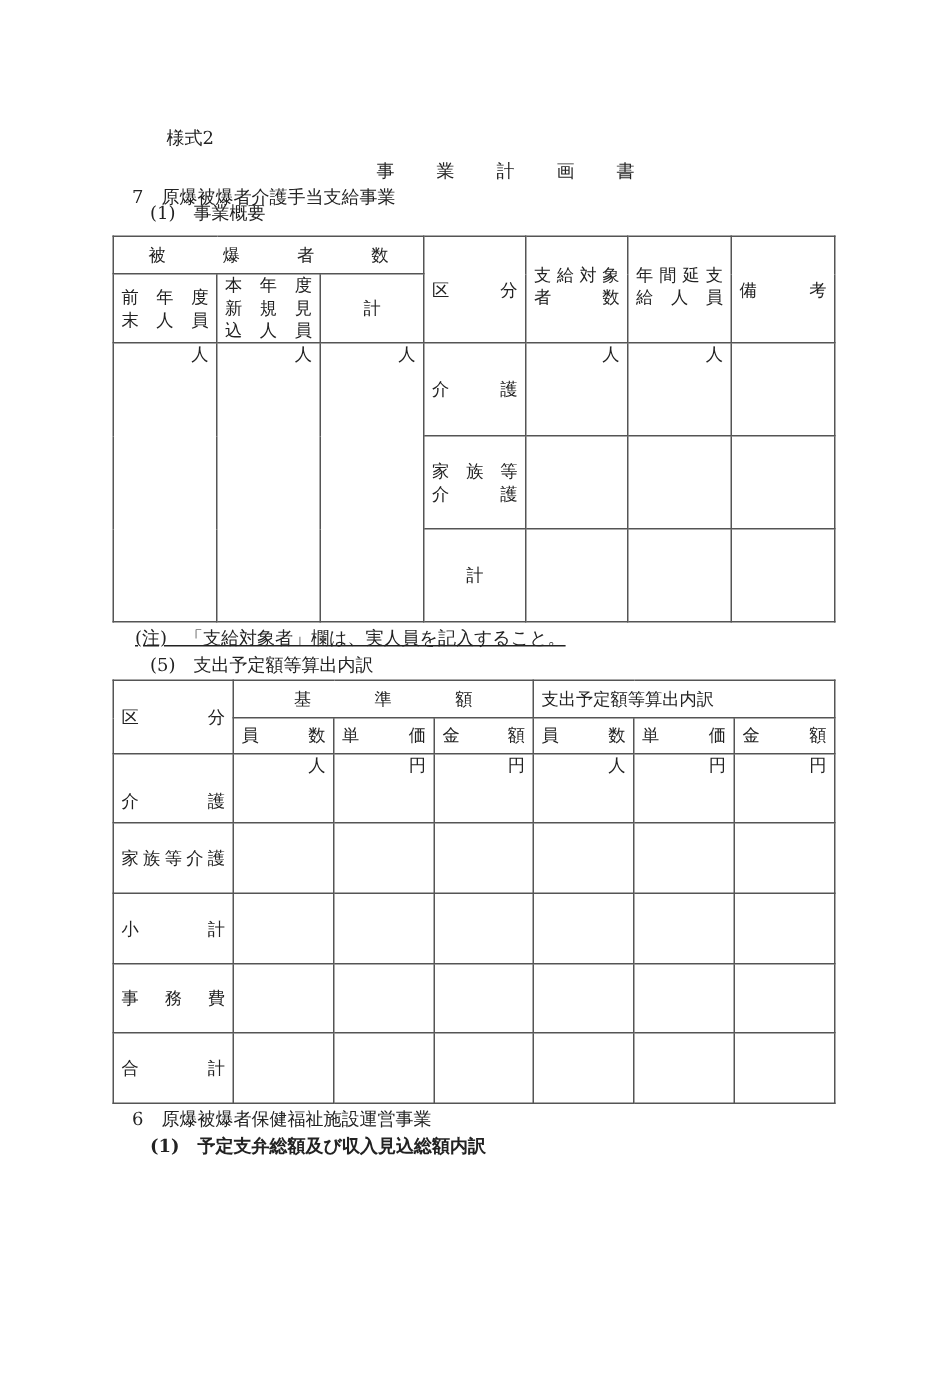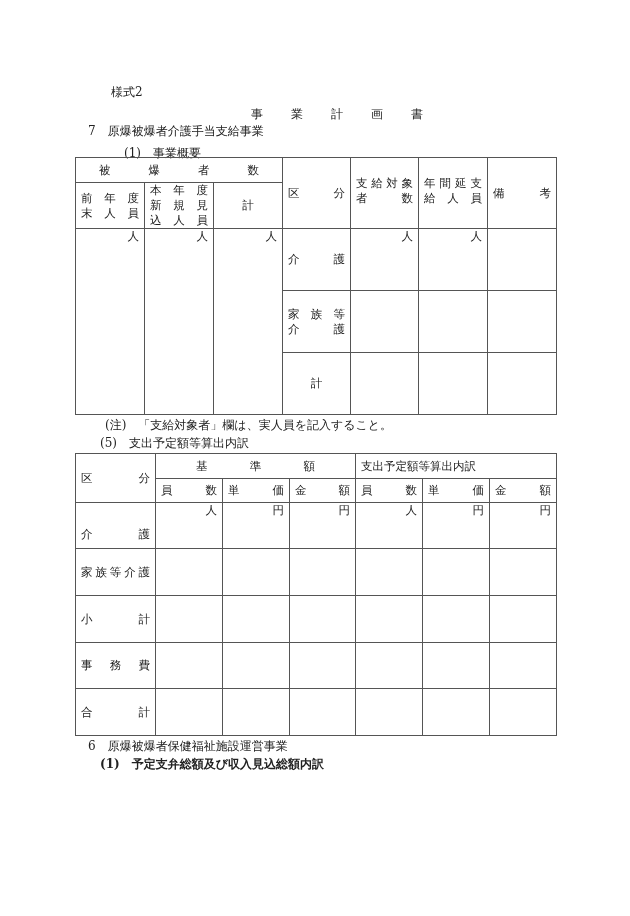--- a/index.html
+++ b/index.html
@@ -17,21 +17,21 @@
   .ctr { text-align:center; }
 </style>
 </head>
 <body>
 
 <div class="abs" style="left:76px;top:85px;margin-left:35px;">様式2</div>
 <div class="abs title" style="left:238px;top:107px;margin-left:13px;">
   <span>事</span><span>業</span><span>計</span><span>画</span><span>書</span>
 </div>
 <div class="abs" style="left:88px;top:124px;">7　原爆被爆者介護手当支給事業</div>
-<div class="abs" style="left:100px;top:146px;margin-left:24px;">(1)　事業概要</div>
+<div class="abs" style="left:100px;top:135px;">(1)　事業概要</div>
 
 <table style="left:75px;top:157px;width:481px;">
   <colgroup>
       <col style="width:69px">
       <col style="width:69px">
       <col style="width:69px">
       <col style="width:68px">
       <col style="width:68px">
       <col style="width:69px">
       <col style="width:69px">
@@ -148,21 +148,21 @@
   </tr>
   <tr style="height:62px">
     <td class="ctr">計</td>
     <td></td>
     <td></td>
     <td></td>
   </tr>
 </tbody>
   </table>
 
-<div class="abs" style="left:105px;top:418px;">(注)　「支給対象者」欄は、実人員を記入すること。</div>
+<div class="abs" style="left:90px;top:418px;text-decoration:underline;">(注)　「支給対象者」欄は、実人員を記入すること。</div>
 <div class="abs" style="left:100px;top:436px;">(5)　支出予定額等算出内訳</div>
 
 <table style="left:75px;top:453px;width:481px;">
   <colgroup>
       <col style="width:80px">
       <col style="width:67px">
       <col style="width:67px">
       <col style="width:66px">
       <col style="width:67px">
       <col style="width:67px">

